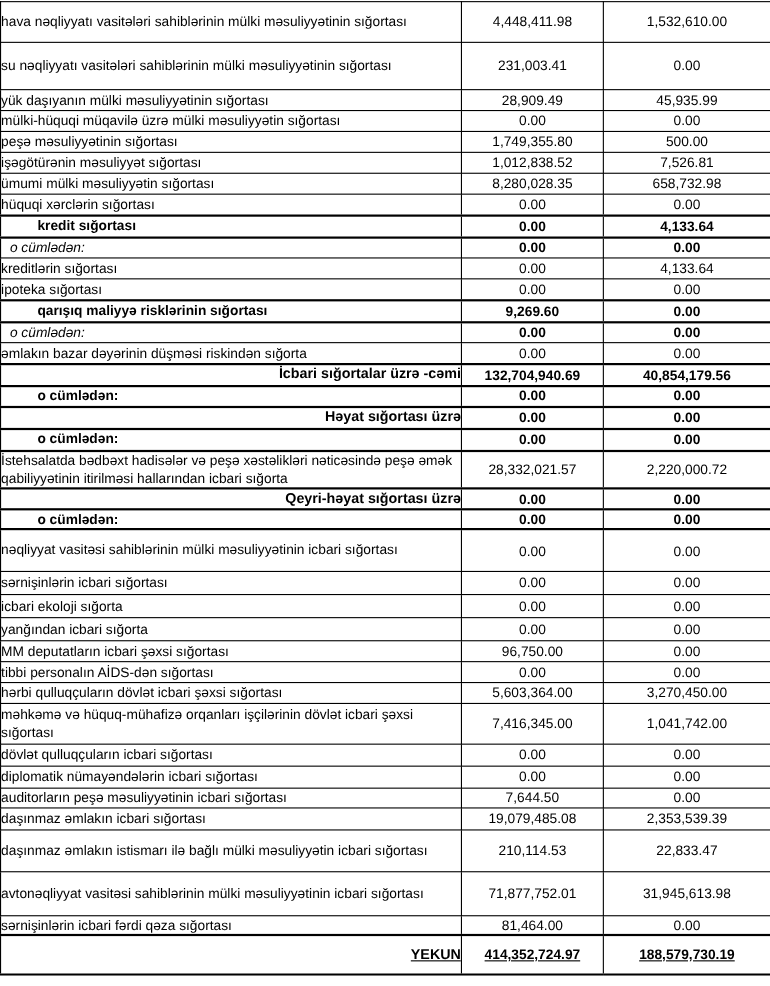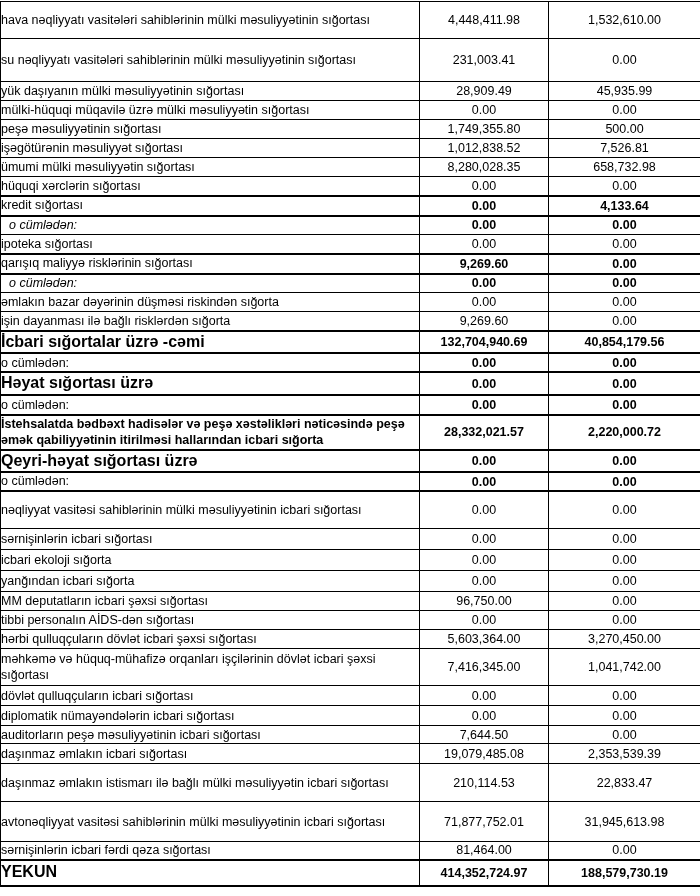--- a/index.html
+++ b/index.html
@@ -26,26 +26,27 @@
   td.lbl {
     text-align: left;
     padding: 1px 3px 1px 4px;
     line-height: 1.3;
   }
   td.lbl.i {
     font-style: italic;
     padding-left: 8px;
   }
   td.lbl.b {
-    font-weight: normal;
+    font-weight: bold;
+    padding-left: 33px;
   }
   td.lbl.c {
-    text-align: left;
+    text-align: right;
     font-weight: bold;
-    font-size: 16px;
+    font-size: 13px;
   }
   td.num {
     text-align: center;
   }
   td.num.b {
     font-weight: bold;
   }
   tr.emph td {
     border-top-width: 2px;
     border-bottom-width: 2px;
@@ -105,42 +106,42 @@
         <td class="lbl b">kredit sığortası</td>
         <td class="num b">0.00</td>
         <td class="num b">4,133.64</td>
       </tr>
       <tr style="height: 19px;">
         <td class="lbl i">o cümlədən:</td>
         <td class="num b">0.00</td>
         <td class="num b">0.00</td>
       </tr>
       <tr style="height: 19px;">
+        <td class="lbl n">kreditlərin sığortası</td>
+        <td class="num">0.00</td>
+        <td class="num">4,133.64</td>
+      </tr>
+      <tr style="height: 19px;">
         <td class="lbl n">ipoteka sığortası</td>
         <td class="num">0.00</td>
         <td class="num">0.00</td>
       </tr>
       <tr class="emph" style="height: 20px;">
         <td class="lbl b">qarışıq maliyyə risklərinin sığortası</td>
         <td class="num b">9,269.60</td>
         <td class="num b">0.00</td>
       </tr>
       <tr style="height: 19px;">
         <td class="lbl i">o cümlədən:</td>
         <td class="num b">0.00</td>
         <td class="num b">0.00</td>
       </tr>
       <tr style="height: 19px;">
         <td class="lbl n">əmlakın bazar dəyərinin düşməsi riskindən sığorta</td>
         <td class="num">0.00</td>
-        <td class="num">0.00</td>
-      </tr>
-      <tr style="height: 19px;">
-        <td class="lbl n">işin dayanması ilə bağlı risklərdən sığorta</td>
-        <td class="num">9,269.60</td>
         <td class="num">0.00</td>
       </tr>
       <tr class="emph" style="height: 20px;">
         <td class="lbl c">İcbari sığortalar üzrə -cəmi</td>
         <td class="num b">132,704,940.69</td>
         <td class="num b">40,854,179.56</td>
       </tr>
       <tr class="emph" style="height: 19px;">
         <td class="lbl b">o cümlədən:</td>
         <td class="num b">0.00</td>
@@ -149,21 +150,21 @@
       <tr class="emph" style="height: 20px;">
         <td class="lbl c">Həyat sığortası üzrə</td>
         <td class="num b">0.00</td>
         <td class="num b">0.00</td>
       </tr>
       <tr class="emph" style="height: 20px;">
         <td class="lbl b">o cümlədən:</td>
         <td class="num b">0.00</td>
         <td class="num b">0.00</td>
       </tr>
-      <tr class="emph" style="height: 25px; font-weight: bold;">
+      <tr class="emph" style="height: 25px;">
         <td class="lbl n">İstehsalatda bədbəxt hadisələr və peşə xəstəlikləri nəticəsində peşə əmək qabiliyyətinin itirilməsi hallarından icbari sığorta</td>
         <td class="num">28,332,021.57</td>
         <td class="num">2,220,000.72</td>
       </tr>
       <tr class="emph" style="height: 19px;">
         <td class="lbl c">Qeyri-həyat sığortası üzrə</td>
         <td class="num b">0.00</td>
         <td class="num b">0.00</td>
       </tr>
       <tr class="emph" style="height: 18px;">
@@ -239,19 +240,19 @@
       <tr style="height: 40px;">
         <td class="lbl n">avtonəqliyyat vasitəsi sahiblərinin mülki məsuliyyətinin icbari sığortası</td>
         <td class="num">71,877,752.01</td>
         <td class="num">31,945,613.98</td>
       </tr>
       <tr style="height: 18px;">
         <td class="lbl n">sərnişinlərin icbari fərdi qəza sığortası</td>
         <td class="num">81,464.00</td>
         <td class="num">0.00</td>
       </tr>
-      <tr class="emph" style="height: 26px;">
+      <tr class="emph" style="height: 36px; text-decoration: underline;">
         <td class="lbl c">YEKUN</td>
         <td class="num b">414,352,724.97</td>
         <td class="num b">188,579,730.19</td>
       </tr>
     </tbody>
 </table>
 
 </body></html>

